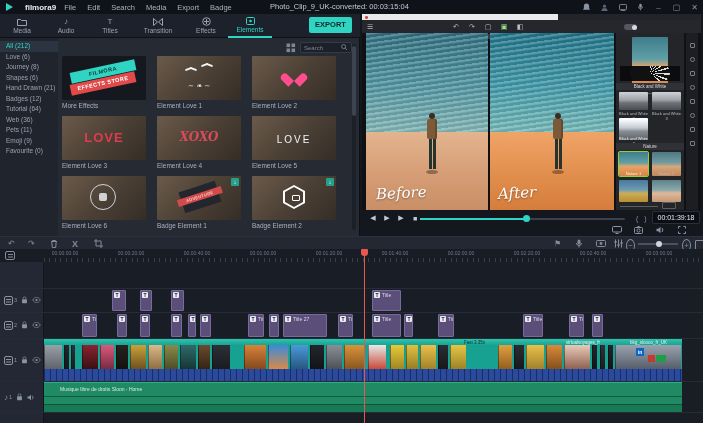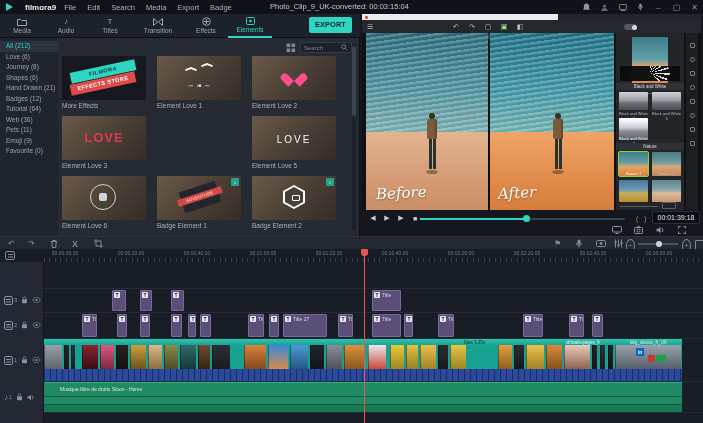--- a/index.html
+++ b/index.html
@@ -310,20 +310,26 @@
             <div class="heartshape"></div>
           </div>
           <div class="clabel">Element Love 2</div>
         </div>
         <div class="card" style="left: 0px; top: 60px;">
           <div class="thumb">
             <div class="bigword" style="color:#e03a4e;font-size:13px;letter-spacing:1px">LOVE</div>
           </div>
           <div class="clabel">Element Love 3</div>
         </div>
+        <div class="card" style="left: 95px; top: 60px;">
+          <div class="thumb">
+            <div class="bigword" style="color:#d94a5a;font-size:12px;font-family:'DejaVu Serif',serif;font-style:italic">XOXO</div>
+          </div>
+          <div class="clabel">Element Love 4</div>
+        </div>
         <div class="card" style="left: 190px; top: 60px;">
           <div class="thumb">
             <div class="bigword" style="color:#f2f4f7;font-size:10px;font-weight:normal;letter-spacing:2px;top:18px">LOVE</div>
           </div>
           <div class="clabel">Element Love 5</div>
         </div>
         <div class="card" style="left: 0px; top: 120px;">
           <div class="thumb">
             <div class="stampcircle">
               <div class="stampinner"></div>

